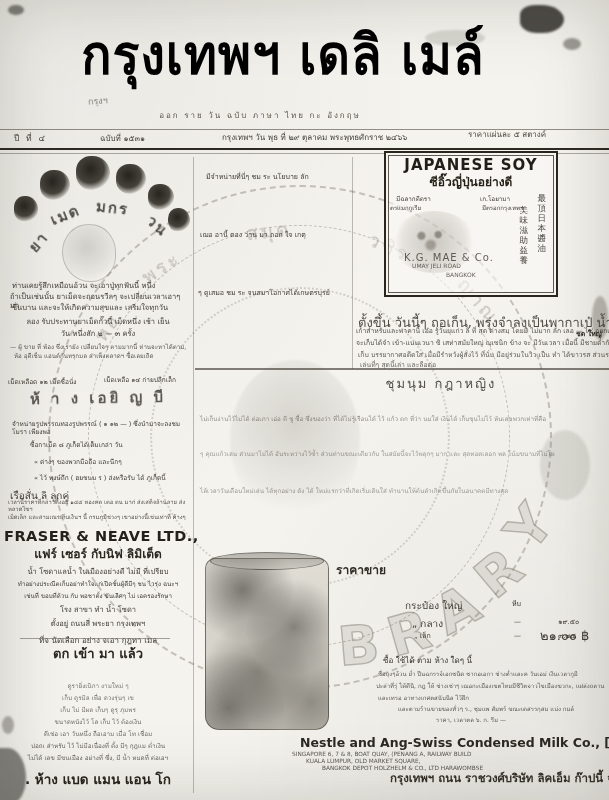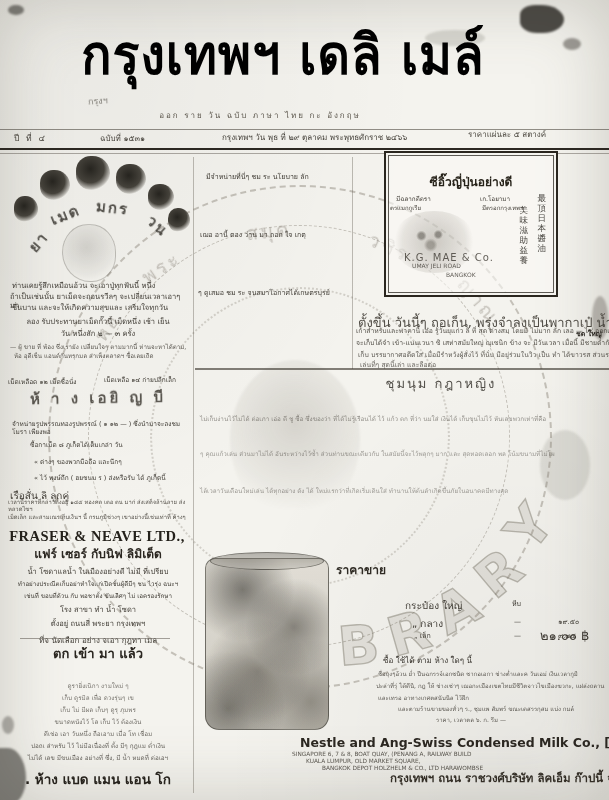--- a/index.html
+++ b/index.html
@@ -128,21 +128,21 @@
     <div class="tl w" style="left:12px;top:420px;width:178px;font-size:6.5px;">จำหน่ายรูปพรรณทองรูปพรรณ์ ( ๑ ๑๒ — ) ซึ่งนำมาจะลงชมโมรา เพียงพอ</div>
     <div class="tl" style="left:30px;top:441px;font-size:6.5px;">ซื้อกาเม็ด ๘ ภูเก็ตได้เต็มเกล่า วัน</div>
     <div class="tl" style="left:34px;top:458px;font-size:6.5px;">«   ต่างๆ ของพวกมือถือ และนึกๆ</div>
     <div class="tl" style="left:34px;top:474px;font-size:6.5px;">«   ไว้ พงษ์ถึก ( ฮยชนม ร ) ส่งหรือรับ ได้ ภูเก็ตนี้</div>
     <div class="tl" style="left:10px;top:490px;font-size:10px;">เรือสั่น ลิ ลูกคู่</div>
     <div class="tl w" style="left:8px;top:499px;width:182px;font-size:5.8px;opacity:.9;">เวลานี้ราคาที่กล่าวตั้งอยู่ ๑๕๕ ทองคล เตอ ตน มาก่   ส่งเสด็จล้านลาย   ส่งหลวดไซฯ</div>
     <div class="tl w" style="left:8px;top:514px;width:182px;font-size:5.8px;opacity:.9;">เม็ดเล็ก และสามเณรเก็บเงินฯ นี้ กรมภูมิช่วงๆ เขาอย่างนี้เช่นเท่าที่ ค้างๆ</div>
   </div>
 
   <div>
-    <div class="tl c" style="left:4px;top:527px;width:186px;font-size:14.5px;font-weight:bold;color:#24211b;letter-spacing:.5px;font-family:Liberation Serif, serif;">FRASER &amp; NEAVE LTD.,</div>
+    <div class="tl c" style="left:4px;top:527px;width:186px;font-size:14.5px;font-weight:bold;color:#24211b;letter-spacing:.5px;">FRASER &amp; NEAVE LTD.,</div>
     <div class="tl c" style="left:8px;top:547px;width:180px;font-size:12px;font-weight:bold;color:#2b2721;">แฟร์ เซอร์ กับนิฟ ลิมิเต็ด</div>
     <div class="tl c" style="left:8px;top:567px;width:180px;font-size:7.5px;">น้ำ โซดาแลน้ำ ในเมืองอย่างดี ไม่มี ที่เปรียบ</div>
     <div class="tl c" style="left:4px;top:580px;width:188px;font-size:6.2px;">ทำอย่างประณีตเก็บอย่าทำใจแก่เปิดชั้นผู้ดีมีๆ ชน ไวรุ่ง ฉนะฯ</div>
     <div class="tl c" style="left:4px;top:592px;width:188px;font-size:6.2px;">เช่นที่ ขอบที่ด้วน กับ พอชาตั้ง ขันเลิศๆ ไม่ เอครองรักษา</div>
     <div class="tl c" style="left:8px;top:605px;width:180px;font-size:7.5px;">โรง สาขา ทำ น้ำ โซดา</div>
     <div class="tl c" style="left:8px;top:619px;width:180px;font-size:7.5px;">ตั้งอยู่ ถนนสี่ พระยา กรุงเทพฯ</div>
   </div>
 
   <div class="hr" style="left:20px;top:638px;width:150px;height:1px;background:rgba(62,56,47,.45);"></div>
 
@@ -157,20 +157,21 @@
     <div class="tl c" style="left:4px;top:742px;width:188px;font-size:6.3px;opacity:.8;">ปอถเ ส่าหรับ ไว้ ไม่มีอเนื่องที่ ตั้ง มีๆ กุฎแม ต่ำเงิน</div>
     <div class="tl c" style="left:4px;top:754px;width:188px;font-size:6.3px;opacity:.8;">ไม่ได้ เลข มีขนเมือง อย่างที่ ซึ่ง, มี น้ำ หมดที่ ต่อเอฯ</div>
     <div class="tl c" style="left:8px;top:771px;width:180px;font-size:13.5px;font-weight:bold;color:#26221c;">. ห้าง แบด แมน แอน โก</div>
   </div>
 
   <div class="tl" style="left:206px;top:173px;font-size:7px;">มีจำหน่ายที่นี่ๆ ชม ระ นโยบาย ลัก</div>
   <div class="tl" style="left:200px;top:231px;font-size:7px;">เฌอ อานี้ ตอง ว่าน มา ถอก ใจ เกตุ</div>
   <div class="tl" style="left:198px;top:289px;font-size:7px;text-align:right;">ๆ ดูเสมอ ชม ระ จนสมาโอกาศได้เกษตรบุรย์</div>
 
   <div class="box" style="left:384px;top:151px;width:170px;height:142px;">
+    <div class="tl c" style="left:0;top:3px;width:170px;font-size:15px;font-weight:bold;color:#211d17;letter-spacing:1px;">JAPANESE SOY</div>
     <div class="tl c" style="left:0;top:22px;width:170px;font-size:12px;font-weight:bold;color:#262219;">ซีอิ๊วญี่ปุ่นอย่างดี</div>
     <div class="tl" style="left:10px;top:42px;font-size:6.3px;">มีฉลากตีตรา</div>
     <div class="tl" style="left:94px;top:42px;font-size:6.3px;">เก.โอยามา</div>
     <div class="tl" style="left:4px;top:51px;font-size:6px;">ตรแมกกูเรีย</div>
     <div class="tl" style="left:96px;top:51px;font-size:6px;">มีตรอกกรุงเทพฯ</div>
     <div class="tiger" style="left:6px;top:58px;width:84px;height:62px;"></div>
     <div class="tl cjk" style="right:10px;top:40px;">最
 頂
 日
 本

